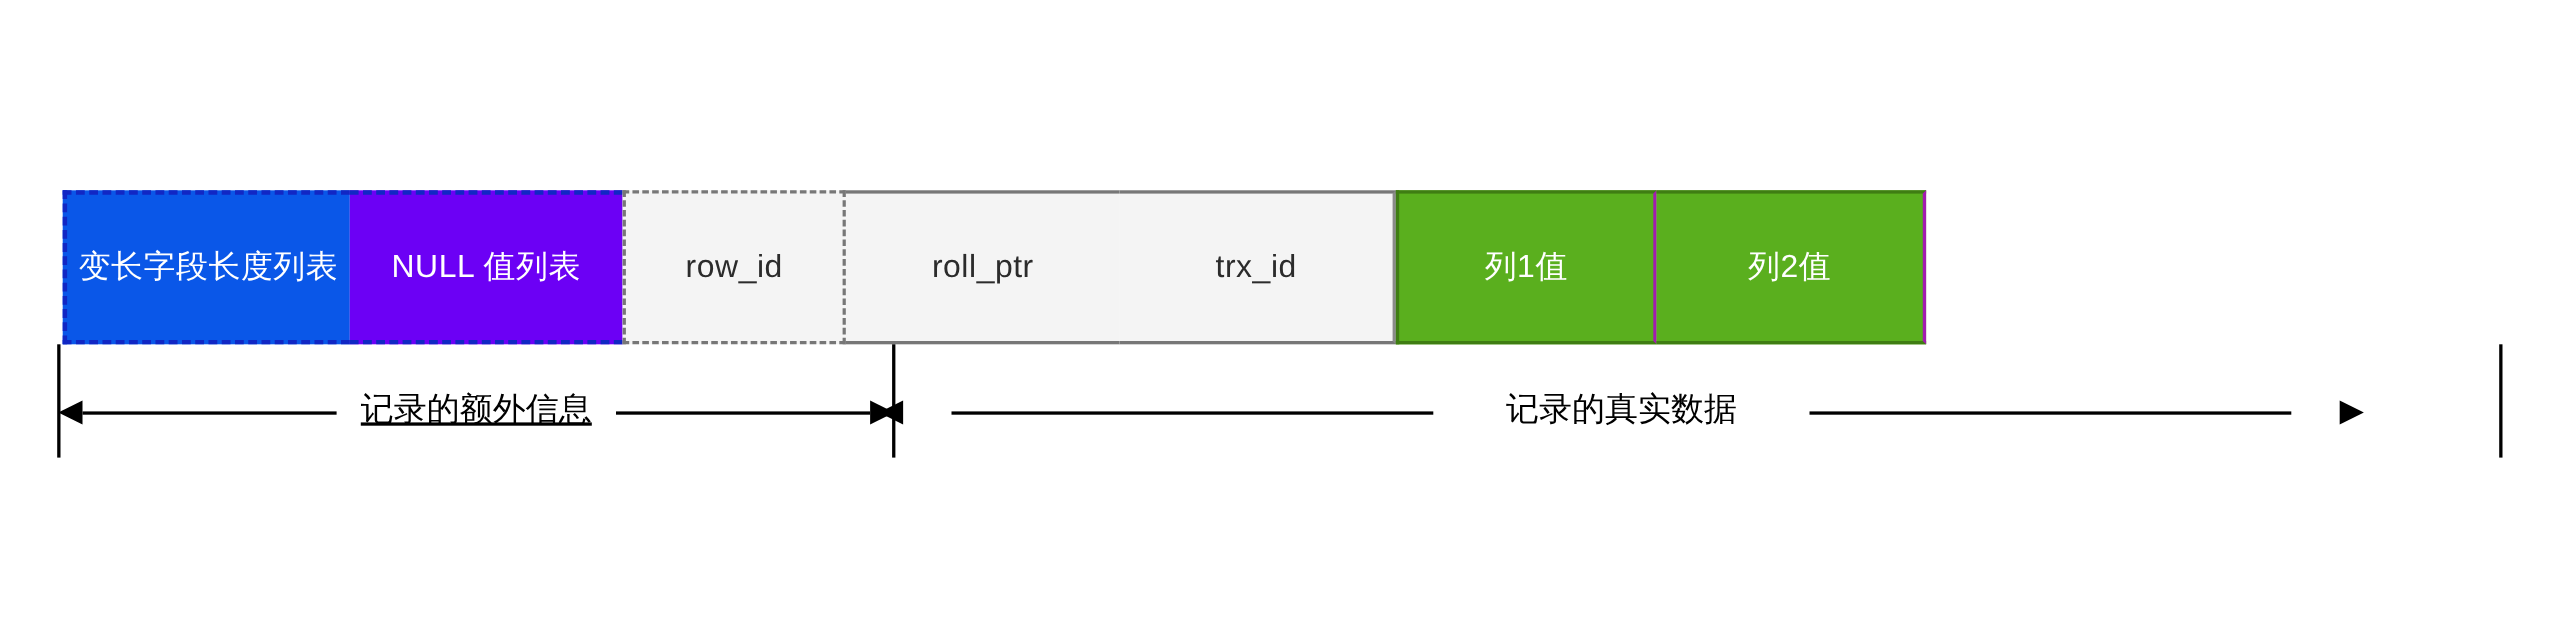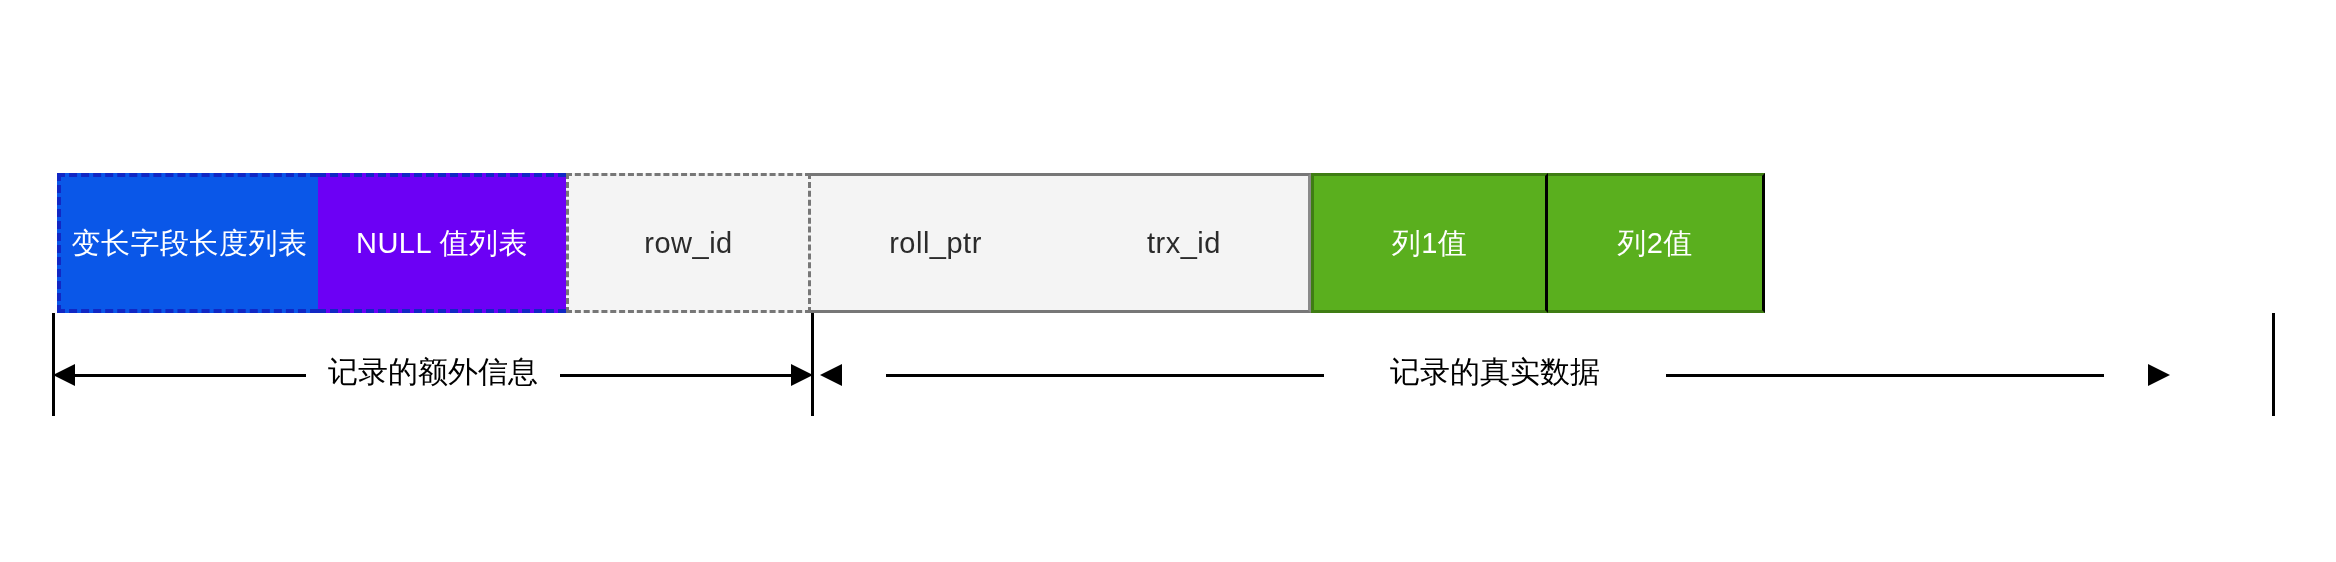--- a/index.html
+++ b/index.html
@@ -73,21 +73,21 @@
     border-bottom: 3px solid #777777;
     border-right: 3px solid #8a8a8a;
   }
   .seg.grey-solid.no-right { border-right: 0; }
 
   .seg.green {
     background: #5aaf1e;
     color: #ffffff;
     border-top: 3px solid #3f7d13;
     border-bottom: 3px solid #3f7d13;
-    border-right: 3px solid #000000;
+    border-right: 3px solid #a21caf;
   }
   .seg.green.first { border-left: 3px solid #3f7d13; }
 
   
   .tick {
     position: absolute;
     width: 3px;
     background: #000000;
     top: 313px;
     height: 103px;
@@ -119,56 +119,56 @@
   .arrowhead {
     flex: 0 0 auto;
     width: 0;
     height: 0;
     border-top: 11px solid transparent;
     border-bottom: 11px solid transparent;
   }
   .arrowhead.left  { border-right: 22px solid #000000; }
   .arrowhead.right { border-left: 22px solid #000000; }
 
-  #measure-extra { left: 53px;  width: 760px; }
-  #measure-real  { left: 820px; width: 1350px; gap: 44px; }
+  #measure-extra { left: 53px;  width: 760px; text-decoration: underline; }
+  #measure-real  { left: 799px; width: 1350px; gap: 44px; }
 </style>
 </head>
 <body>
 
 <div id="diagram-root">
 
   <div class="block-row">
 
     <div class="seg extra blue first" style="width:261px">
       <span class="seg-label">变长字段长度列表</span>
     </div>
 
     <div class="seg extra purple" style="width:248px">
       <span class="seg-label">NULL 值列表</span>
     </div>
 
 
-    <div class="seg grey-dashed" style="width:245px">
+    <div class="seg grey-dashed" style="width:203px">
       <span class="seg-label">row_id</span>
     </div>
 
     <div class="seg grey-solid no-right" style="width:249px">
       <span class="seg-label">roll_ptr</span>
     </div>
 
     <div class="seg grey-solid" style="width:251px">
       <span class="seg-label">trx_id</span>
     </div>
 
     <div class="seg green first" style="width:237px">
       <span class="seg-label">列1值</span>
     </div>
 
-    <div class="seg green" style="width:217px">
+    <div class="seg green" style="width:245px">
       <span class="seg-label">列2值</span>
     </div>
 
 
   </div>
 
   <div class="tick left"></div>
   <div class="tick mid"></div>
   <div class="tick right"></div>
 

